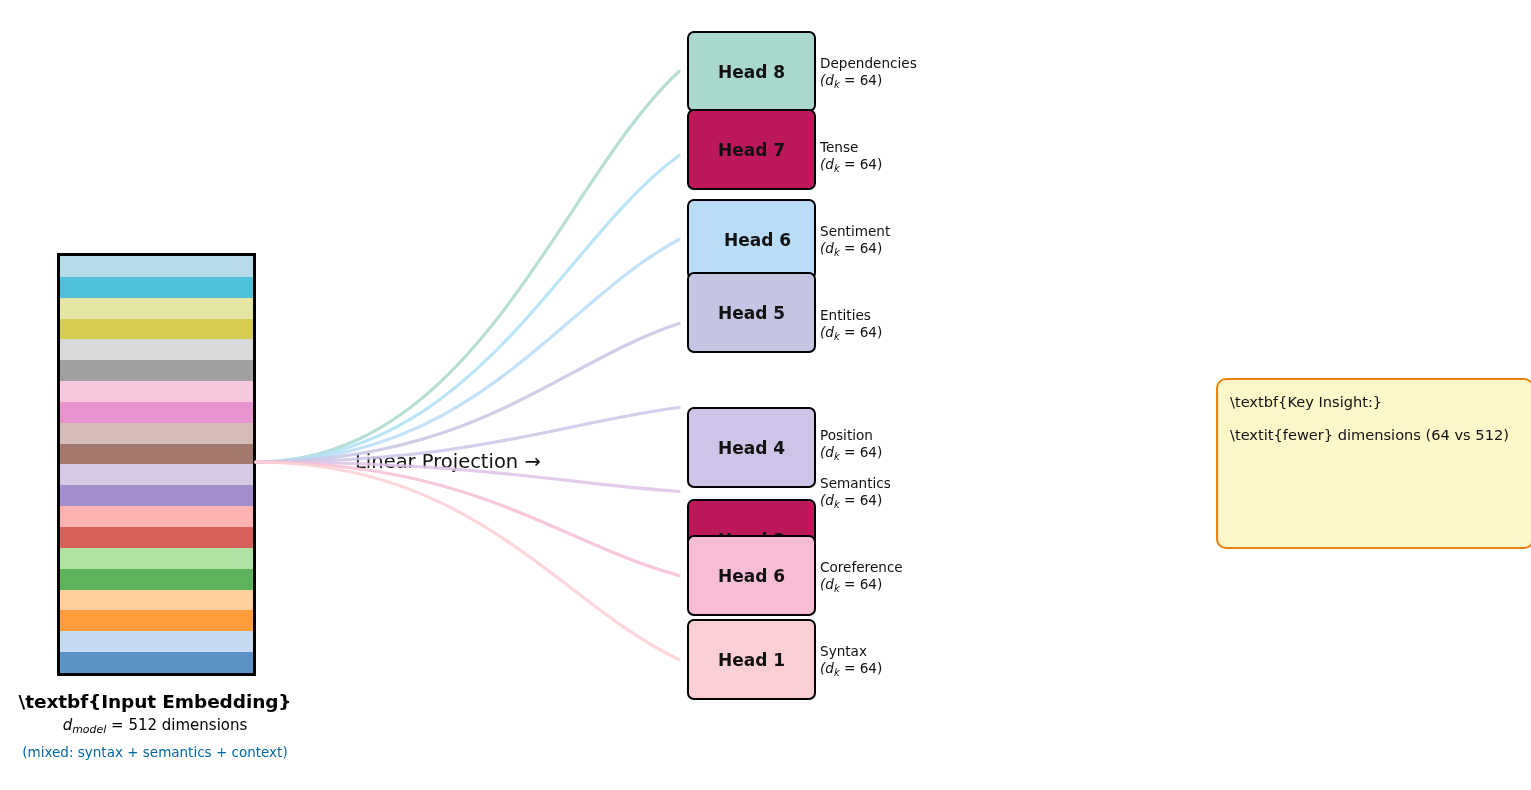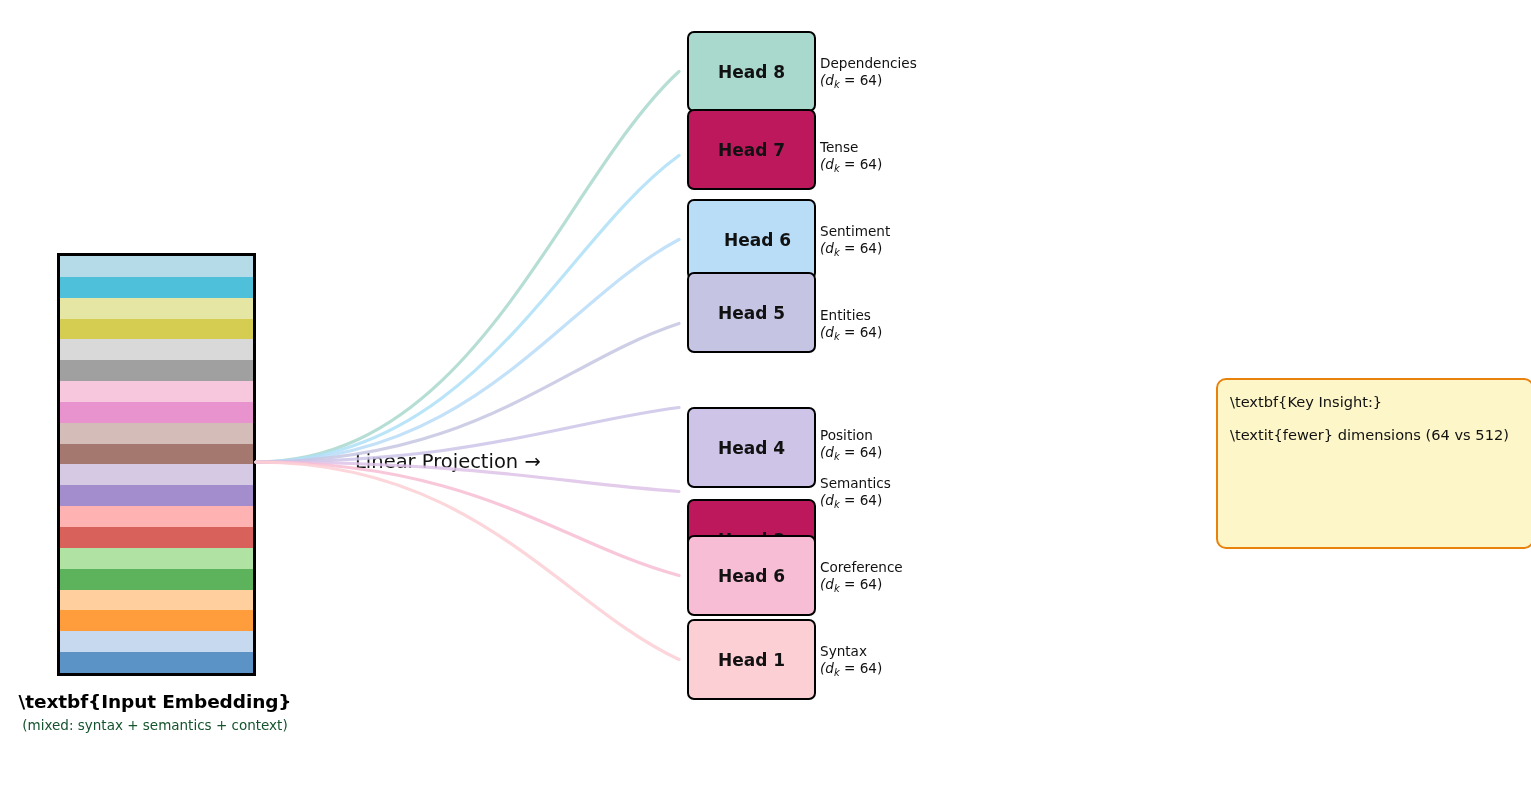--- a/index.html
+++ b/index.html
@@ -11,21 +11,21 @@
   #embed-block{position:absolute;left:57px;top:253px;width:199px;height:423px;
                border:3px solid #000;box-sizing:border-box;display:flex;
                flex-direction:column;}
   #embed-block .stripe{flex:1 1 0;width:100%;}
 
   
   #embed-caption{position:absolute;left:8px;top:690px;width:294px;text-align:center;}
   #embed-caption .t1{font-size:18.5px;font-weight:bold;line-height:24px;
                      letter-spacing:-0.1px;white-space:nowrap;}
   #embed-caption .t2{font-size:15px;line-height:22px;margin-top:0px;}
-  #embed-caption .t3{font-size:13.5px;line-height:22px;color:#14532d;margin-top:0px;}
+  #embed-caption .t3{font-size:13.5px;line-height:22px;color:#0369a1;margin-top:0px;}
   .ital{font-style:italic;}
   .subs{font-size:0.73em;font-style:italic;vertical-align:-0.28em;}
 
   
   #proj-label{position:absolute;left:355px;top:450px;font-size:19.5px;
               color:#111;white-space:nowrap;}
 
   
   #curves{position:absolute;left:0;top:0;width:1531px;height:790px;
           pointer-events:none;}
@@ -69,20 +69,25 @@
       <div class="stripe" style="background: rgb(176, 227, 163);"></div>
       <div class="stripe" style="background: rgb(92, 179, 92);"></div>
       <div class="stripe" style="background: rgb(255, 207, 158);"></div>
       <div class="stripe" style="background: rgb(255, 157, 61);"></div>
       <div class="stripe" style="background: rgb(198, 217, 239);"></div>
       <div class="stripe" style="background: rgb(91, 147, 199);"></div>
     </div>
 
   <div id="embed-caption">
     <div class="t1">\textbf{Input Embedding}</div>
+    <div class="t2">
+      <span class="ital">d</span><span class="subs">model</span>
+      <span><span class="ital-wrap"></span></span>
+      <span class="dimrest">= 512 dimensions</span>
+    </div>
     <div class="t3">(mixed: syntax + semantics + context)</div>
   </div>
 
   <div id="proj-label">Linear Projection →</div>
 
   <svg id="curves" viewBox="0 0 1531 790" xmlns="http://www.w3.org/2000/svg">
       <path d="M 256 462 C 475.96000000000004 462, 560.56 180.84, 679 71.5" fill="none" stroke="#a9d8cd" stroke-width="3.2" stroke-linecap="round" opacity="0.85"></path>
       <path d="M 256 462 C 475.96000000000004 462, 560.56 241.32, 679 155.5" fill="none" stroke="#aee0f7" stroke-width="3.2" stroke-linecap="round" opacity="0.85"></path>
       <path d="M 256 462 C 475.96000000000004 462, 560.56 301.8, 679 239.5" fill="none" stroke="#b9dcf7" stroke-width="3.2" stroke-linecap="round" opacity="0.85"></path>
       <path d="M 256 462 C 475.96000000000004 462, 560.56 362.28, 679 323.5" fill="none" stroke="#c5c5e3" stroke-width="3.2" stroke-linecap="round" opacity="0.85"></path>

